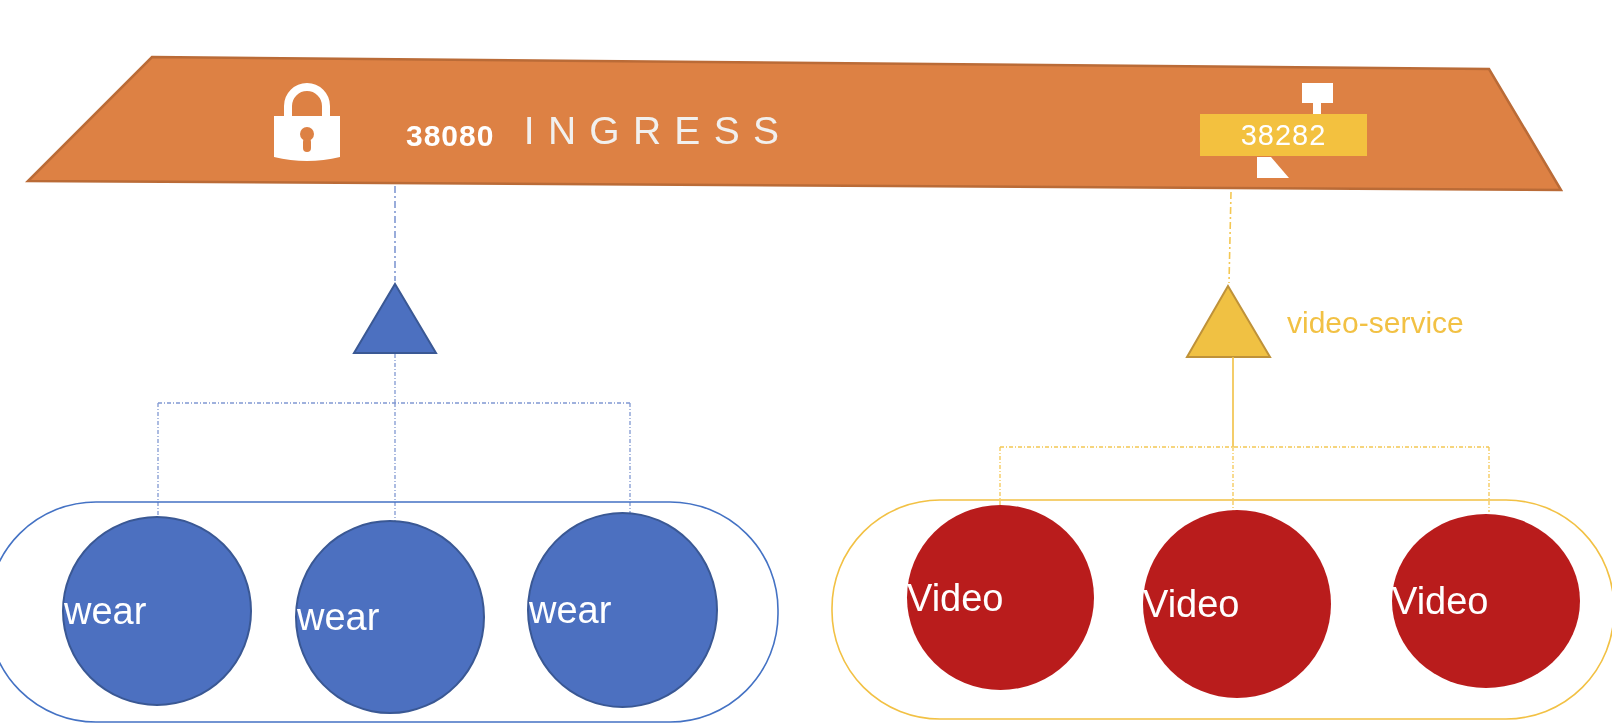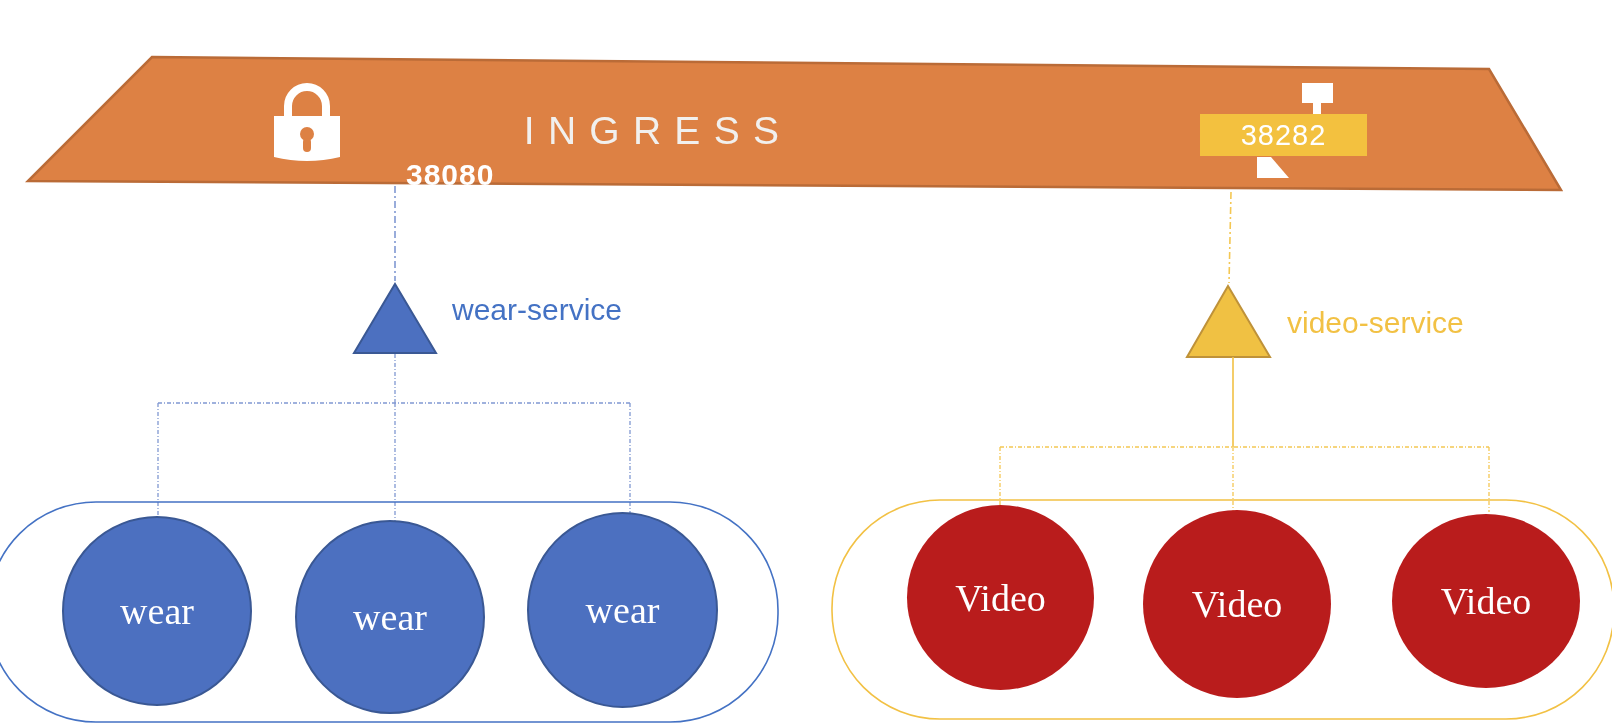--- a/index.html
+++ b/index.html
@@ -10,21 +10,21 @@
   svg.layer { position:absolute; left:0; top:0; width:1612px; height:726px; }
 
   
   .banner-shape { fill:#DD8144; stroke:#BA6B37; stroke-width:2.5; }
   .ingress-title {
     position:absolute; left:0; top:109px; width:1316px; text-align:center;
     font-size:39px; letter-spacing:0.34em; color:#F1F0EE;
   }
   .port-left {
     position:absolute; left:406px; top:119px;
-    font-size:30px; font-weight:700; color:#ffffff; letter-spacing:1px;margin-top:39px;
+    font-size:30px; font-weight:700; color:#ffffff; letter-spacing:1px;
   }
   .port-badge {
     position:absolute; left:1200px; top:114px; width:167px; height:42px;
     background:#F3C13F; color:#ffffff; display:flex; align-items:center;
     justify-content:center; font-size:29px; font-weight:400; letter-spacing:1px;
   }
   .icon-abs { position:absolute; }
 
   
   .dash-blue  { stroke:#8098D2; stroke-width:1.6; fill:none; stroke-dasharray:7 3 2 3; }
@@ -38,21 +38,21 @@
   .group-yellow { fill:none; stroke:#F2C144; stroke-width:1.6; }
 
   
   .svc-label { position:absolute; font-size:30px; }
   .svc-label.blue   { color:#4472C4; }
   .svc-label.yellow { color:#F2C144; }
 
   
   .pod {
     position:absolute; border-radius:50%; display:flex;
-    align-items:center; justify-content:center; color:#ffffff;font-family:Liberation Serif, serif;
+    align-items:center; justify-content:flex-start; color:#ffffff;
   }
   .pod span { font-size:38px; line-height:1; }
   .pod.blue   { background:#4C70C0; border:2px solid #3A5894; }
   .pod.yellow { background:#b91c1c; border:none; }
   .pod-b1 { left:62px;  top:516px; width:186px; height:186px; }
   .pod-b2 { left:295px; top:520px; width:186px; height:190px; }
   .pod-b3 { left:527px; top:512px; width:187px; height:192px; }
   .pod-y1 { left:907px;  top:505px; width:187px; height:185px; }
   .pod-y2 { left:1143px; top:510px; width:188px; height:188px; }
   .pod-y3 { left:1392px; top:514px; width:188px; height:174px; }
@@ -90,21 +90,20 @@
     <rect x="58" y="23" width="8" height="13" fill="#ffffff"></rect>
     <polygon points="2,77 16,77 34,98 2,98" fill="#ffffff"></polygon>
   </svg>
 
   <div class="ingress-title">INGRESS</div>
   <div class="port-left">38080</div>
   <div class="port-badge">
     <span>38282</span>
   </div>
 
-  <div class="svc-label blue" style="left:452px; top:293px;">wear-service</div>
   <div class="svc-label yellow" style="left:1287px; top:306px;">video-service</div>
 
   <div class="pod blue pod-b1">
     <span>wear</span>
   </div>
   <div class="pod blue pod-b2">
     <span>wear</span>
   </div>
   <div class="pod blue pod-b3">
     <span>wear</span>

